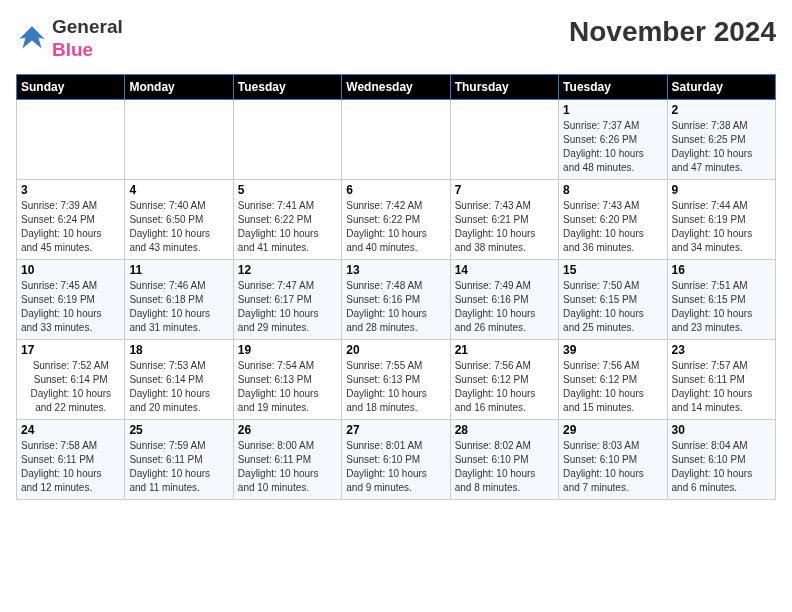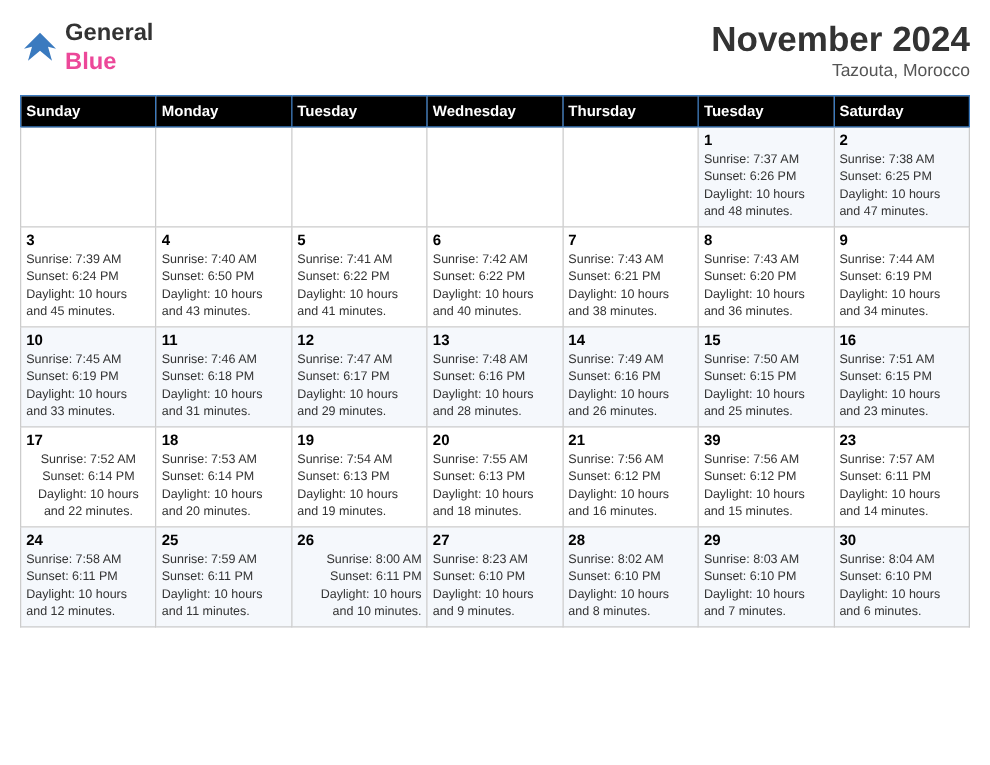--- a/index.html
+++ b/index.html
@@ -96,21 +96,20 @@
     <svg class="logo-bird" viewBox="0 0 40 40">
       <polygon points="20,4 36,20 28,18 32,32 20,22 8,32 12,18 4,20" fill="#3a7abf"></polygon>
     </svg>
     <div class="logo-text">
       <div class="general">General</div>
       <div class="blue">Blue</div>
     </div>
   </div>
   <div class="title-block">
     <div class="month-title">November 2024</div>
-    <div class="location">Tazouta, Morocco</div>
   </div>
 </div>
 
 <table class="calendar">
   <thead>
     <tr>
     <th>Sunday</th>
         <th>Monday</th>
         <th>Tuesday</th>
         <th>Wednesday</th>
@@ -304,28 +303,28 @@
         </td>
         <td>
           <span class="day-number">25</span>
           <div class="day-info" style="white-space: pre-line;">Sunrise: 7:59 AM
 Sunset: 6:11 PM
 Daylight: 10 hours
 and 11 minutes.</div>
         </td>
         <td>
           <span class="day-number">26</span>
-          <div class="day-info" style="white-space: pre-line; text-align: right;">Sunrise: 8:00 AM
+          <div class="day-info" style="white-space: pre-line;">Sunrise: 8:00 AM
 Sunset: 6:11 PM
 Daylight: 10 hours
 and 10 minutes.</div>
         </td>
         <td>
           <span class="day-number">27</span>
-          <div class="day-info" style="white-space: pre-line;">Sunrise: 8:23 AM
+          <div class="day-info" style="white-space: pre-line;">Sunrise: 8:01 AM
 Sunset: 6:10 PM
 Daylight: 10 hours
 and 9 minutes.</div>
         </td>
         <td>
           <span class="day-number">28</span>
           <div class="day-info" style="white-space: pre-line;">Sunrise: 8:02 AM
 Sunset: 6:10 PM
 Daylight: 10 hours
 and 8 minutes.</div>

